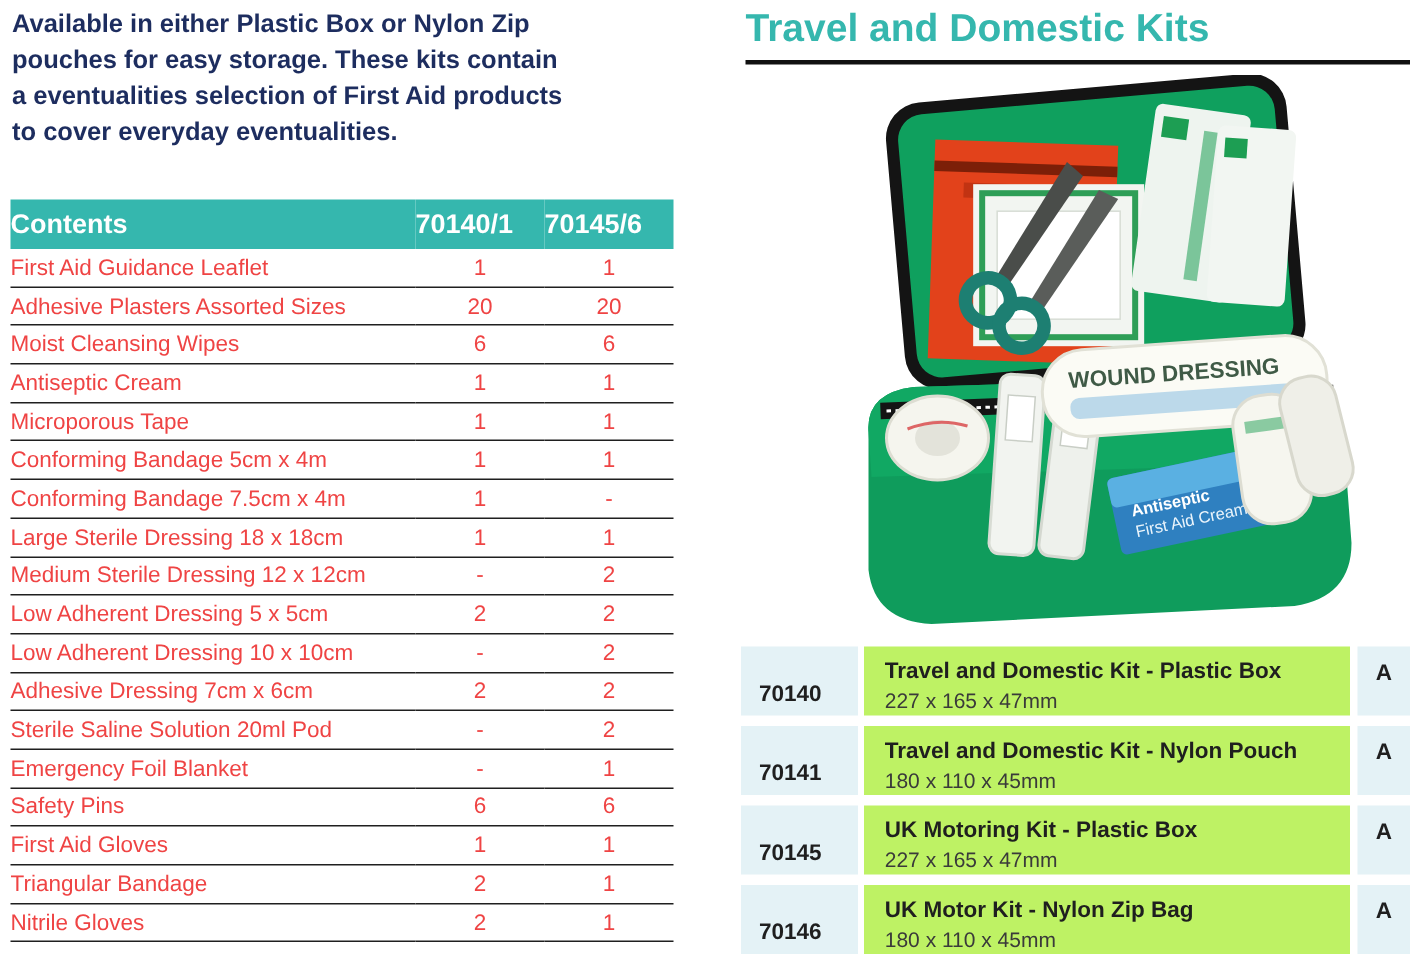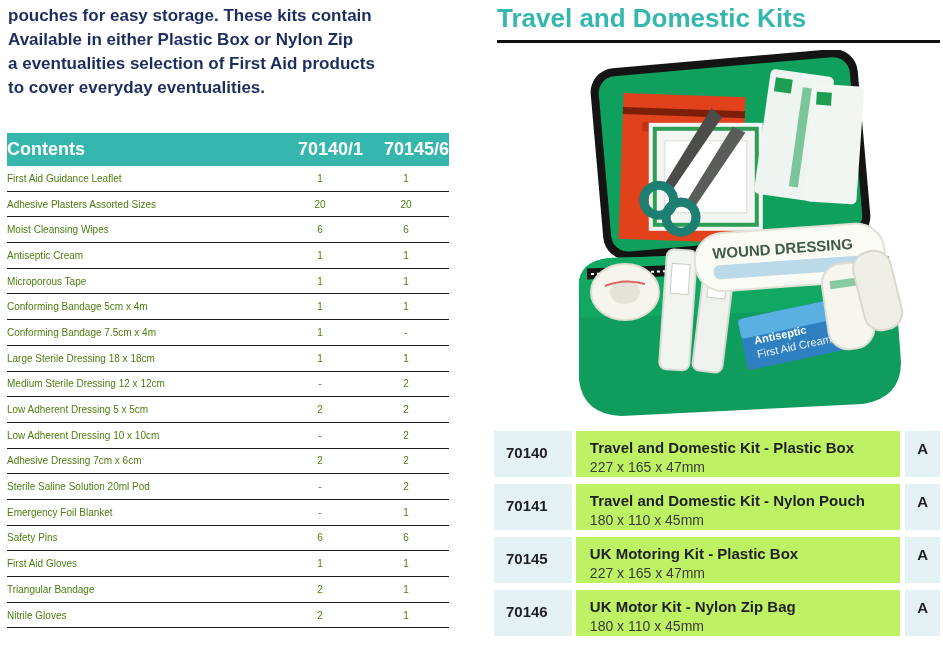--- a/index.html
+++ b/index.html
@@ -6,51 +6,51 @@
   body{width:943px;height:649px;font-family:"Liberation Sans",sans-serif;overflow:hidden;}
   .page{position:relative;width:943px;height:649px;background:#ffffff;}
 
   
   .intro{position:absolute;left:8px;top:4px;width:480px;color:#1d2d5f;
          font-weight:bold;font-size:17px;line-height:24px;white-space:nowrap;}
 
   table.contents{position:absolute;left:7px;top:133px;width:442px;border-collapse:collapse;table-layout:fixed;}
   table.contents thead th{background:#35b7ae;color:#ffffff;font-size:18px;font-weight:bold;height:33px;padding:0;}
   th.h-item{text-align:left;padding-left:11px;}
-  th.h-qty{text-align:right;}
-  table.contents tbody td{border-bottom:1.5px solid #1f1f1f;font-size:10px;color:#4d7c0f;
+  th.h-qty{text-align:left;}
+  table.contents tbody td{border-bottom:1.5px solid #1f1f1f;font-size:15px;color:#ef4444;
         height:24.7px;padding:0;vertical-align:middle;}
   td.c-item{padding-left:11px;white-space:nowrap;}
   td.c-qty{text-align:center;}
 
   
   .kits-title{position:absolute;left:497px;top:3px;font-size:26px;font-weight:bold;color:#35b7ae;white-space:nowrap;}
   .title-rule{position:absolute;left:497px;top:40px;width:443px;height:2.5px;background:#101010;}
 
   .photo-wrap{position:absolute;left:545px;top:50px;width:362px;height:374px;}
 
   .products{position:absolute;left:494px;top:431px;width:446px;}
   .prod-row{display:flex;margin-bottom:7px;}
   .p-code{width:78px;height:46px;background:#e4f2f6;box-sizing:border-box;
-          padding:13px 0 0 12px;font-weight:bold;font-size:15px;color:#1f1f1f;}
+          padding:23px 0 0 12px;font-weight:bold;font-size:15px;color:#1f1f1f;}
   .p-desc{width:325px;height:46px;background:#bef264;box-sizing:border-box;
           padding:8px 0 0 14px;margin-left:4px;}
   .p-name{font-weight:bold;font-size:15px;color:#1f1f1f;white-space:nowrap;}
   .p-size{font-size:14px;color:#3a3a3a;margin-top:3px;}
   .p-grade{width:35px;height:46px;background:#e4f2f6;box-sizing:border-box;margin-left:5px;
            text-align:center;padding-top:9px;font-weight:bold;font-size:15px;color:#1f1f1f;}
 </style>
 </head>
 <body>
 
 <div class="page">
 
   <div class="intro">
+    <div>Available in either Plastic Box or Nylon Zip</div>
     <div>pouches for easy storage. These kits contain</div>
-    <div>Available in either Plastic Box or Nylon Zip</div>
     <div>a eventualities selection of First Aid products</div>
     <div>to cover everyday eventualities.</div>
   </div>
 
   <table class="contents">
     <colgroup>
         <col style="width:270px">
         <col style="width:86px">
         <col style="width:86px">
       </colgroup>

